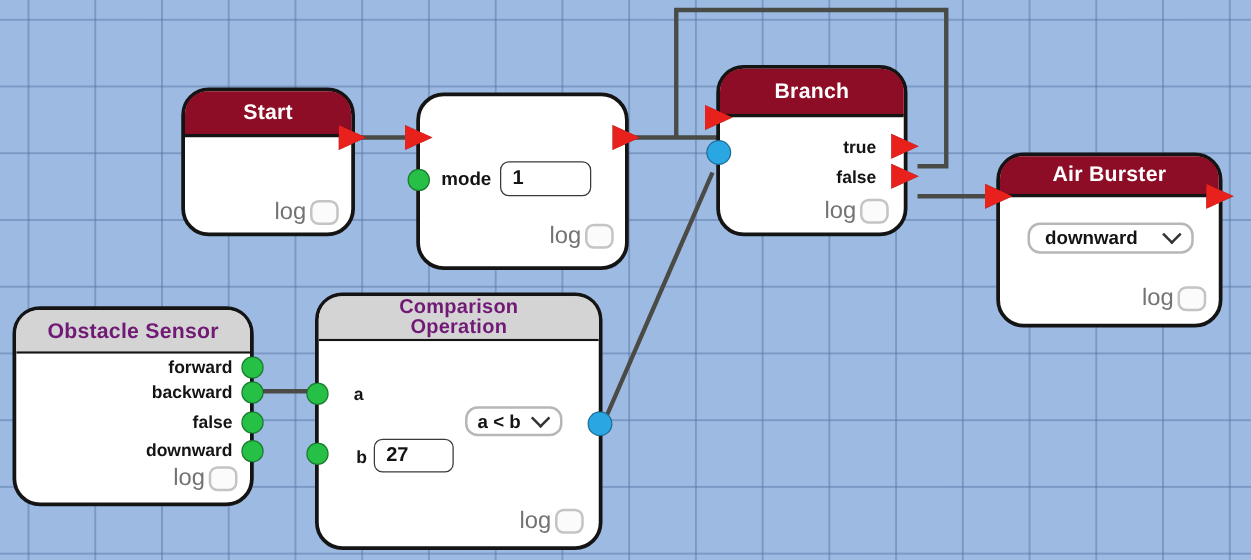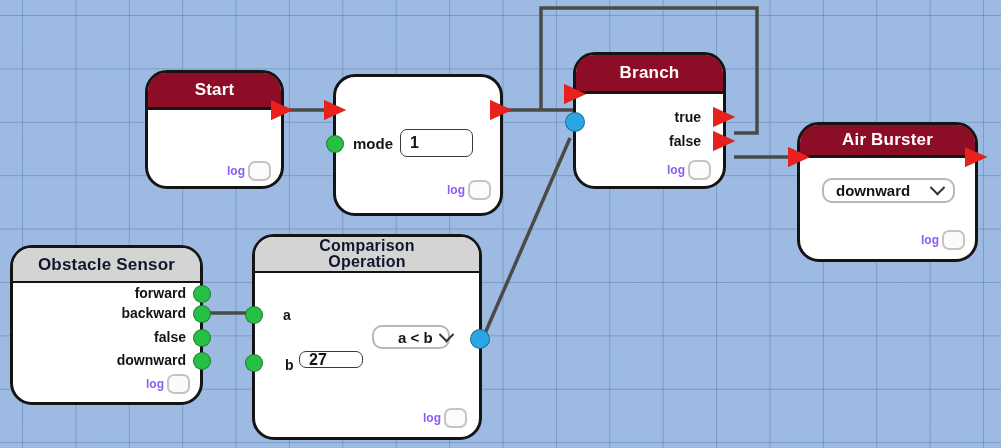--- a/index.html
+++ b/index.html
@@ -17,31 +17,31 @@
   .node{
     position:absolute;background:#fff;border:3px solid #141414;
     border-radius:22px;z-index:2;box-sizing:border-box;
   }
   .hdr{
     border-radius:18px 18px 0 0;border-bottom:3px solid #141414;
     display:flex;align-items:center;justify-content:center;
     font-weight:bold;letter-spacing:.2px;
   }
   .hdr.red{background:#8e0d26;color:#fff;font-size:17px;}
-  .hdr.gray{background:#d4d4d4;color:#0f172a;font-size:15px;border-bottom-width:2.5px;
+  .hdr.gray{background:#d4d4d4;color:#701a75;font-size:15px;border-bottom-width:2.5px;
             flex-direction:column;line-height:16px;}
   .tri{width:0;height:0;border-top:10px solid transparent;border-bottom:10px solid transparent;
        border-left:22px solid #e8211d;position:absolute;
        filter:drop-shadow(0 0 .6px rgba(0,0,0,.55));}
   .dot{position:absolute;border-radius:50%;box-sizing:border-box;
        border:1.5px solid rgba(0,0,0,.35);}
   .dot.green{width:18px;height:18px;background:#27c046;}
   .dot.blue{width:20px;height:20px;background:#2aa7e3;}
   .logrow{position:absolute;display:flex;align-items:center;gap:3px;}
-  .loglbl{font-weight:bold;font-size:12px;color:#8b5cf6;}
+  .loglbl{font-weight:normal;font-size:19px;color:#737373;}
   .chk{width:23px;height:20px;border:2px solid #c4c4c4;border-radius:7px;
        background:#fbfbfb;box-sizing:border-box;}
   .field{position:absolute;border:1.5px solid #3a3a3a;border-radius:7px;background:#fff;
          font-family:"Liberation Sans","DejaVu Sans",sans-serif;
          font-weight:bold;font-size:16px;color:#141414;padding:0 0 0 9px;
          box-sizing:border-box;outline:none;}
   .dropdown{position:absolute;border:2px solid #b7b7b7;border-radius:10px;background:#fff;
          display:flex;align-items:center;justify-content:space-between;
          padding:0 10px 0 12px;box-sizing:border-box;cursor:pointer;}
   .dropdown .val{font-weight:bold;font-size:15px;color:#141414;white-space:nowrap;}
@@ -139,22 +139,22 @@
 
   <div class="node" style="left:252px;top:234px;width:230px;height:206px;">
     <div class="hdr gray" style="height:34px;font-size:16px;">
       <span>Comparison</span>
       <span>Operation</span>
     </div>
     <div class="dot green" style="left:-10px;top:69px;"></div>
     <span class="plabel" style="left:28px;top:69px;">a</span>
     <div class="dot green" style="left:-10px;top:117px;"></div>
     <span class="plabel" style="left:30px;top:119px;">b</span>
-    <input class="field" style="left: 44px; top: 114px; width: 64px; height: 17px;" value="27">
-    <div class="dropdown" style="left:117px;top:88px;width:78px;height:24px;padding-left:24px;">
+    <input class="field" style="left: 44px; top: 114px; width: 64px; height: 27px;" value="27">
+    <div class="dropdown" style="left:117px;top:88px;width:78px;height:24px;padding-left:8px;">
       <span class="val">a &lt; b</span>
       <span class="chev"></span>
     </div>
     <div class="dot blue" style="right:-11px;top:92px;"></div>
     <div class="logrow" style="right:12px;bottom:9px;">
       <span class="loglbl">log</span>
       <div class="chk"></div>
     </div>
   </div>
 

